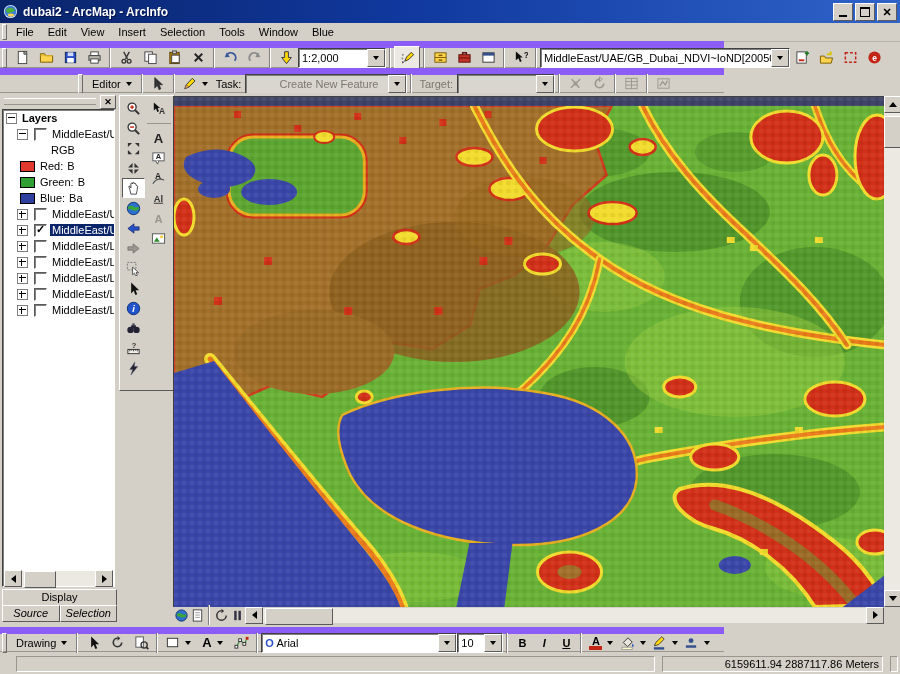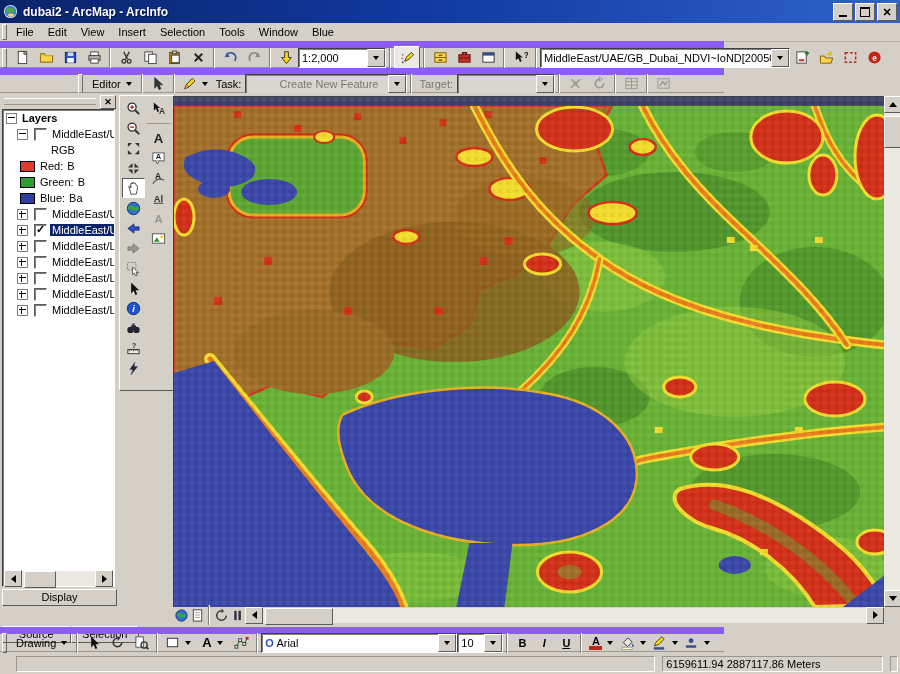--- a/index.html
+++ b/index.html
@@ -73,21 +73,21 @@
   .expbox:before{left:1px;right:1px;top:3px;height:1px;}
   .expbox.plus:after{top:1px;bottom:1px;left:3px;width:1px;}
   .cb{width:11px;height:11px;background:#fff;border:1px solid;flex:none;
     border-color:#5a5a5a #fff #fff #5a5a5a;box-shadow:inset 1px 1px 0 #808080;
     margin:0 3px;position:relative;}
   .cb.on:after{content:"\2713";position:absolute;left:1px;top:-2px;font-size:11px;font-weight:bold;}
   .sel{background:#0a246a;color:#fff;padding:0 2px;}
   .swatch{width:13px;height:9px;border:1px solid #000;flex:none;margin:0 3px 0 14px;}
   .toc-hscroll{position:absolute;left:2px;top:477px;width:109px;height:15px;}
   .toc-tab{position:absolute;left:0;width:113px;height:15px;text-align:center;line-height:14px;}
-  .tabrow{position:absolute;top:532px;left:0;width:137px;height:15px;display:flex;}
+  .tabrow{position:absolute;top:511px;left:0;width:115px;height:15px;display:flex;font-style:italic;}
   .tabrow .t{height:15px;text-align:center;line-height:14px;flex:1;}
 
   
   .vtools{position:absolute;left:119px;top:95px;width:54px;height:294px;
     border:1px solid;border-color:#fff #5a5a5a #5a5a5a #fff;background:#d4d0c8;}
   .vcol{position:absolute;top:2px;width:24px;}
   .vcol1{left:2px;}
   .vcol2{left:27px;}
   .vbtn{width:23px;height:20px;display:flex;align-items:center;justify-content:center;}
   .vbtn.pressed{border:1px solid;border-color:#5a5a5a #fff #fff #5a5a5a;background:#fff;box-sizing:border-box;}
@@ -110,21 +110,21 @@
   .track{flex:1;background:#ece9e2;height:15px;position:relative;}
   .thumbh{position:absolute;left:2px;top:0;width:66px;height:15px;}
   .viewbtn{width:16px;height:15px;display:flex;align-items:center;justify-content:center;flex:none;}
 
   
   .drawbar{top:627px;height:25px;}
   .bigbtn{width:32px;height:22px;display:flex;align-items:center;justify-content:center;flex:none;}
 
   
   .status{position:absolute;top:652px;left:0;width:900px;height:22px;display:flex;
-    align-items:center;padding:2px 2px 0 16px;box-sizing:border-box;gap:7px;}
+    align-items:center;padding:2px 2px 0 16px;box-sizing:border-box;gap:7px;text-align:right;}
   .spanel{height:16px;border:1px solid;border-color:#9a968e #fff #fff #9a968e;
     padding:1px 3px 0 3px;box-sizing:border-box;white-space:nowrap;overflow:hidden;}
 
   b.k{font-weight:bold;}
 </style>
 </head>
 <body>
 
 <div class="screen">
 

